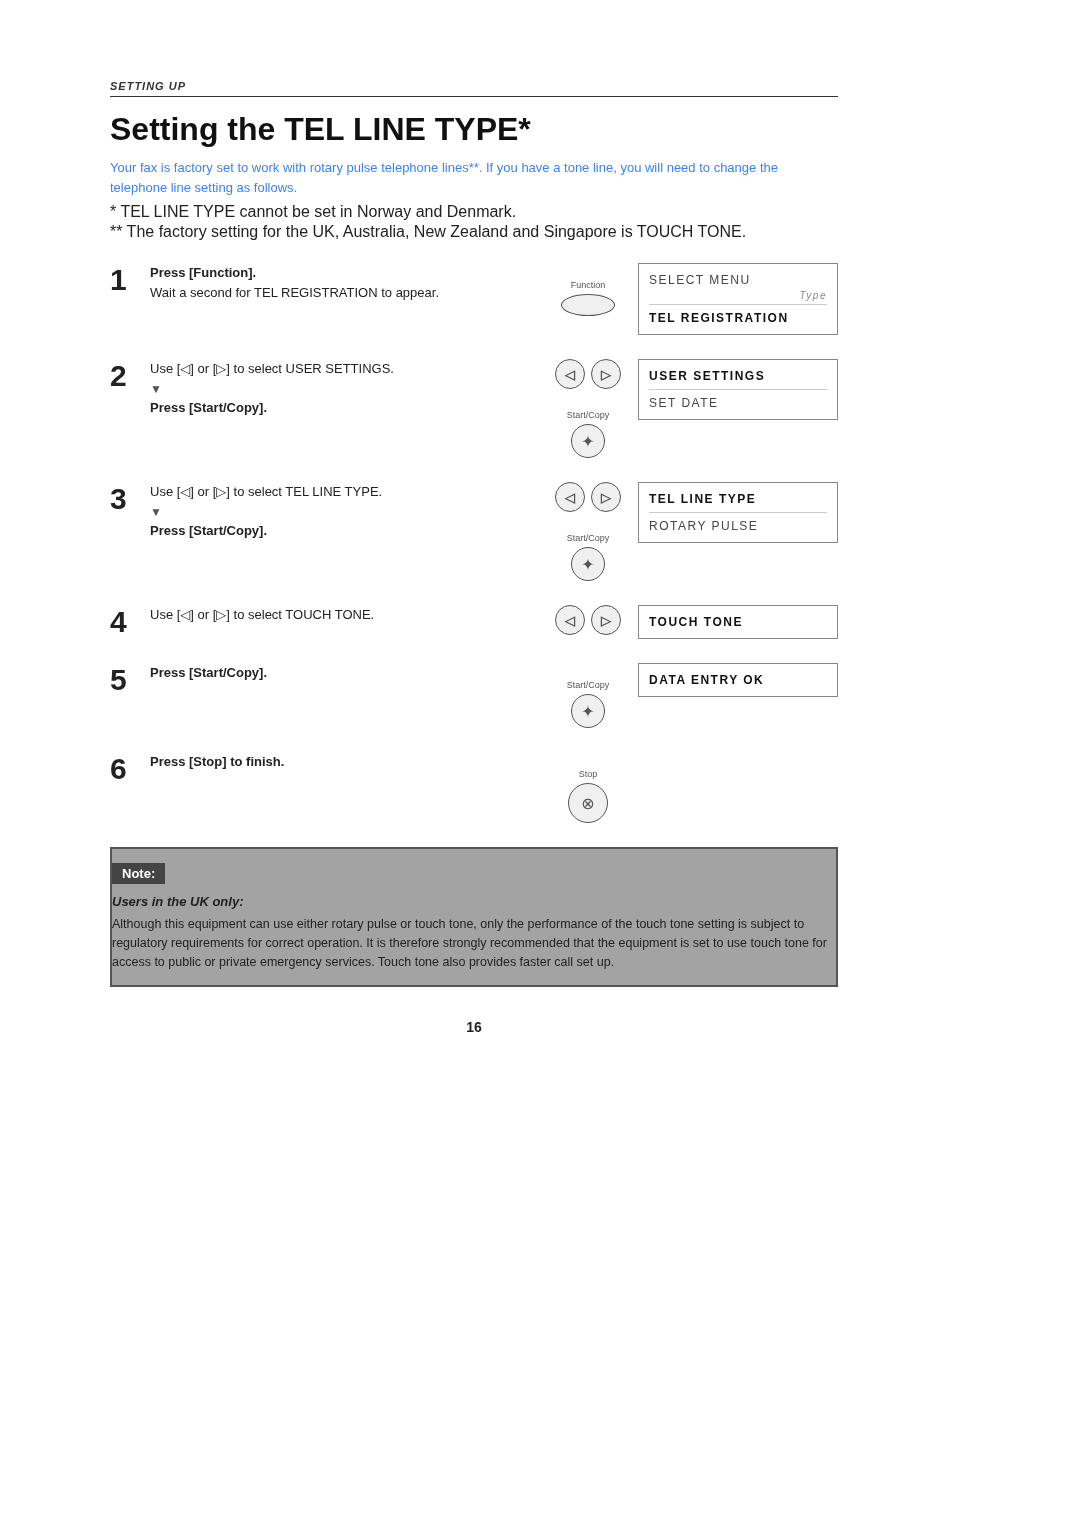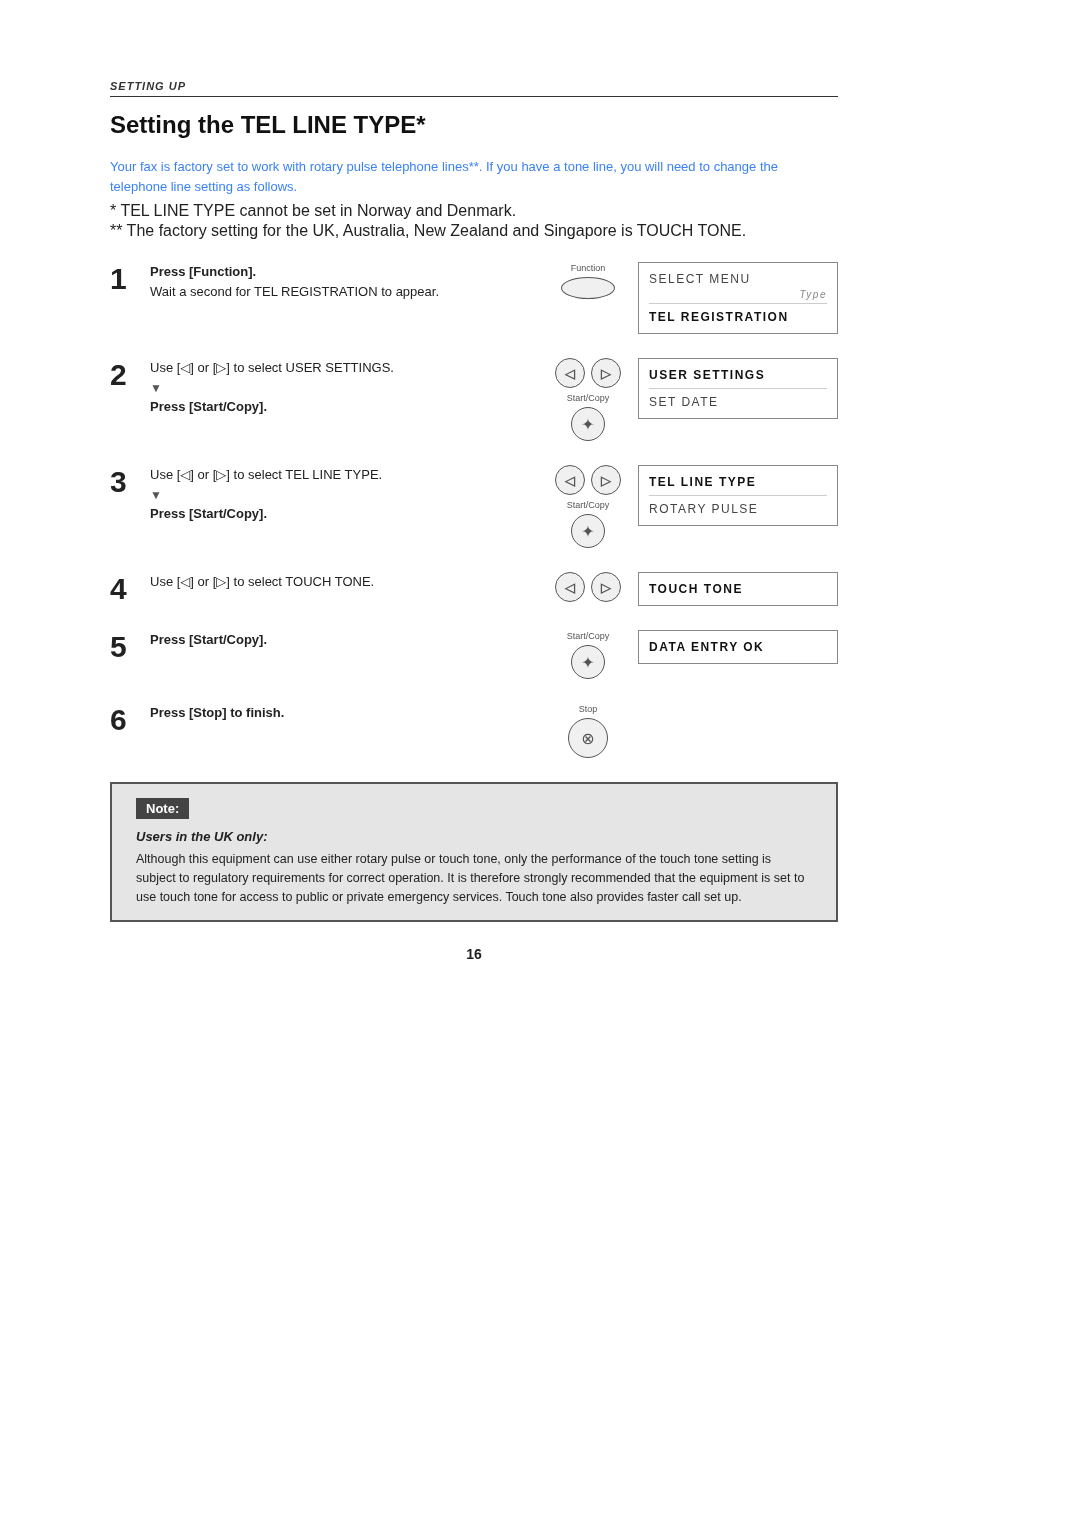--- a/index.html
+++ b/index.html
@@ -24,23 +24,23 @@
       letter-spacing: 1px;
       color: #333;
       margin-bottom: 4px;
     }
     .divider-line {
       border: none;
       border-top: 1.5px solid #333;
       margin-bottom: 14px;
     }
     .page-heading {
-      font-size: 24px;
-      font-weight: bold;
-      margin-bottom: 18px;
+      font-size: 32px;
+      font-weight: bold;
+      margin-bottom: 10px;
       color: #111;
     }
     .intro-text {
       font-size: 13px;
       line-height: 1.5;
       margin-bottom: 6px;
       color: #3b82f6;
     }
     .footnote {
       font-size: 16px;
@@ -166,27 +166,27 @@
       display: flex;
       align-items: center;
       justify-content: center;
       font-size: 16px;
       color: #555;
     }
     .icon-label {
       font-size: 9px;
       color: #555;
       text-align: center;
-      margin-top: 1px;
+      margin-top: 17px;
     }
     .note-box {
       border: 2px solid #555;
-      padding: 14px 24px;
+      padding: 14px 0;
       margin-top: 18px;
-      background: #e5e5e5;
+      background: #a3a3a3;
     }
     .note-header {
       background: #444;
       color: #fff;
       font-size: 13px;
       font-weight: bold;
       padding: 3px 10px;
       display: inline-block;
       margin-bottom: 10px;
     }
@@ -198,21 +198,21 @@
     }
     .note-text {
       font-size: 12.5px;
       line-height: 1.5;
       color: #222;
     }
     .page-number {
       text-align: center;
       font-size: 14px;
       font-weight: bold;
-      margin-top: 24px;
+      margin-top: 32px;
       color: #222;
     }
     .display-tag {
       font-size: 10px;
       font-style: italic;
       color: #888;
       text-align: right;
       margin-bottom: 0;
     }
     .step-icons-inner {

